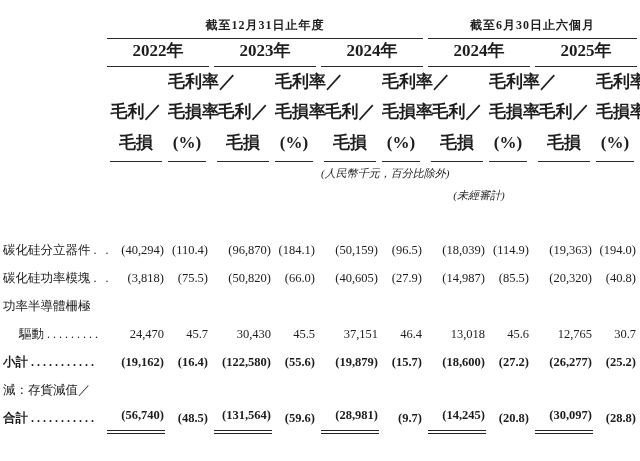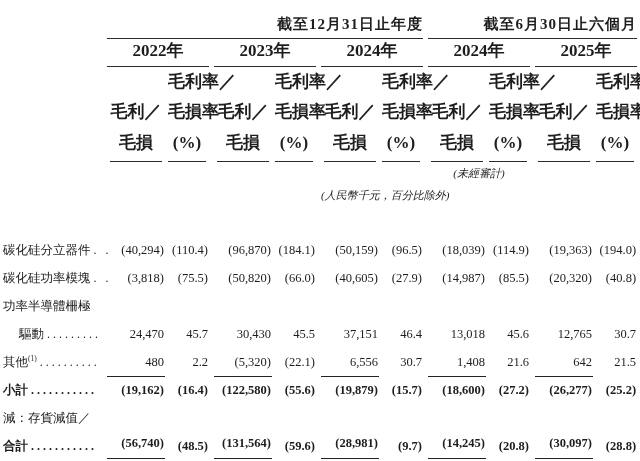--- a/index.html
+++ b/index.html
@@ -6,21 +6,21 @@
   body {
     width:640px; height:461px; overflow:hidden;
     background:#ffffff; color:#1d1d1d;
     font-family:"Liberation Serif","DejaVu Serif",serif;
   }
   table { border-collapse:collapse; table-layout:fixed; width:634px; margin:6px 0 0 3px; }
   td,th { padding:0; font-weight:normal; vertical-align:middle; }
   .nb { border:none; }
   tr.rp { height:32px; }
   .pline {
-    font-size:15px; font-weight:bold; text-align:right; letter-spacing:1px;
+    font-size:12px; font-weight:bold; text-align:center; letter-spacing:1px;
     border-bottom:1.5px solid #2b2b2b; padding-bottom:4px; vertical-align:bottom; white-space:nowrap;
   }
   tr.ry { height:27px; }
   .yline {
     font-size:17px; font-weight:bold; text-align:center;
     border-bottom:1.5px solid #2b2b2b; padding-bottom:4px; vertical-align:bottom;
   }
   tr.rs { height:68px; }
   tr.rs th { vertical-align:bottom; }
   .sub { font-size:17px; font-weight:bold; text-align:center; padding:0 3px; }
@@ -110,30 +110,30 @@
           </th>
           <td class="nb"></td>
           <th class="sub">
             <div class="ulw"><span>毛利／</span><br><span>毛損</span></div>
           </th>
           <th class="sub">
             <div class="ulw"><span>毛利率／</span><br><span>毛損率</span><br><span>(%)</span></div>
           </th>
         </tr>
         <tr class="rn">
+          <td colspan="7" class="nb"></td>
+          <td colspan="2" class="note">(人民幣千元，百分比除外)</td>
+          <td class="nb"></td>
+          <td colspan="5" class="nb"></td>
+        </tr>
+        <tr class="rn">
           <td colspan="10" class="nb"></td>
           <td colspan="2" class="note">(未經審計)</td>
           <td colspan="3" class="nb"></td>
         </tr>
-        <tr class="rn">
-          <td colspan="7" class="nb"></td>
-          <td colspan="2" class="note">(人民幣千元，百分比除外)</td>
-          <td class="nb"></td>
-          <td colspan="5" class="nb"></td>
-        </tr>
         <tr class="rgap">
           <td colspan="15" class="nb"></td>
         </tr>
       </thead>
       <tbody>
         <tr class="dr">
           <td class="lbl"><span>碳化硅分立器件</span><span class="dots">. .</span></td>
           <td class="num">(40,294)</td>
           <td class="num">(110.4)</td>
           <td class="nb"></td>
@@ -179,37 +179,20 @@
           <td class="num">45.5</td>
           <td class="nb"></td>
           <td class="num">37,151</td>
           <td class="num">46.4</td>
           <td class="nb"></td>
           <td class="num">13,018</td>
           <td class="num">45.6</td>
           <td class="nb"></td>
           <td class="num">12,765</td>
           <td class="num">30.7</td>
-        </tr>
-        <tr class="dr">
-          <td class="lbl"><span>其他</span><sup>(1)</sup><span class="dots">..........</span></td>
-          <td class="num u1">480</td>
-          <td class="num">2.2</td>
-          <td class="nb"></td>
-          <td class="num u1">(5,320)</td>
-          <td class="num">(22.1)</td>
-          <td class="nb"></td>
-          <td class="num u1">6,556</td>
-          <td class="num">30.7</td>
-          <td class="nb"></td>
-          <td class="num u1">1,408</td>
-          <td class="num">21.6</td>
-          <td class="nb"></td>
-          <td class="num u1">642</td>
-          <td class="num">21.5</td>
         </tr>
         <tr class="dr bold">
           <td class="lbl"><span>小計</span><span class="dots">...........</span></td>
           <td class="num">(19,162)</td>
           <td class="num">(16.4)</td>
           <td class="nb"></td>
           <td class="num">(122,580)</td>
           <td class="num">(55.6)</td>
           <td class="nb"></td>
           <td class="num">(19,879)</td>

